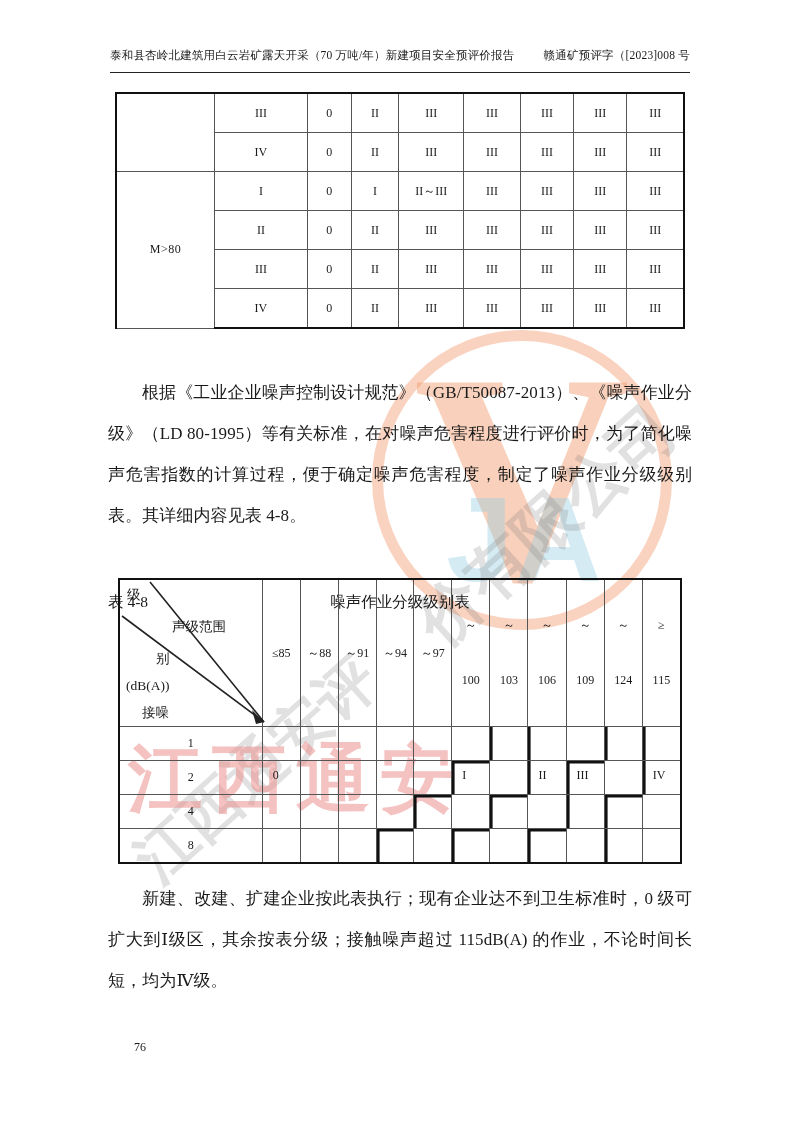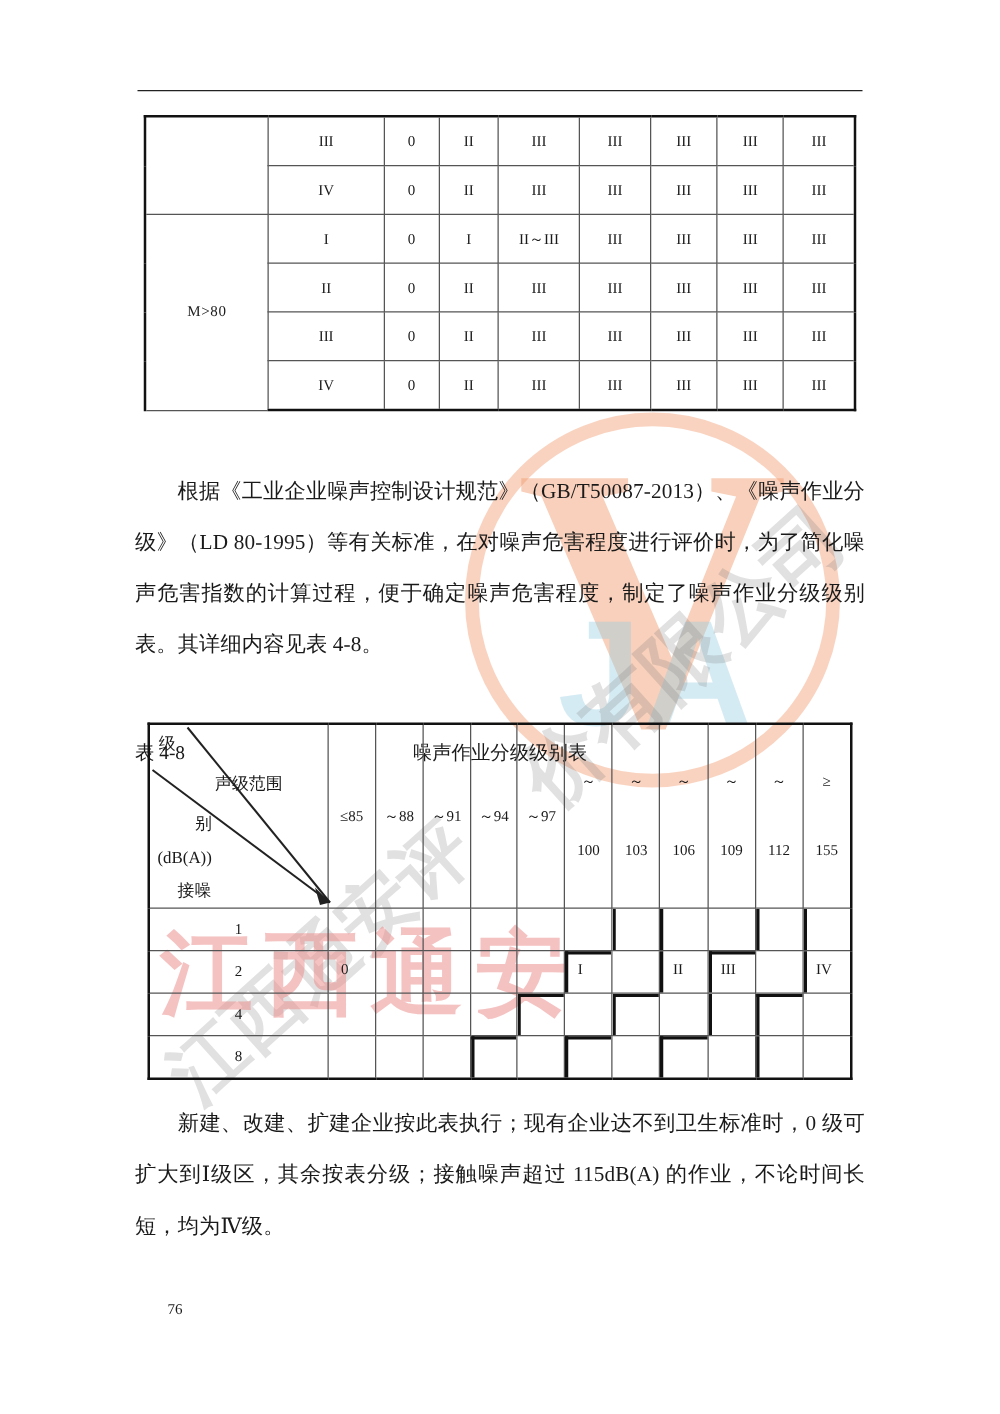--- a/index.html
+++ b/index.html
@@ -185,20 +185,24 @@
     <div class="wm-seal"></div>
     <div class="wm-seal-letter">V</div>
     <div class="wm-ja">JA</div>
     <div class="wm-diag wm-d1">价有限公司</div>
     <div class="wm-diag wm-d2">江西通安评</div>
     <div class="wm-red">江西通安</div>
   </div>
 
   <div class="content">
 
+    <div class="hdr">
+      <span>泰和县杏岭北建筑用白云岩矿露天开采（70 万吨/年）新建项目安全预评价报告</span>
+      <span>赣通矿预评字（[2023]008 号</span>
+    </div>
     <div class="hdr-rule"></div>
 
     <table class="tbl tbl-top">
       <tbody id="top-table-body">
           <tr>
             <td class="outer-l outer-t rowlabel" rowspan="2" style="width: 108px;"></td>
             <td class="outer-t" style="width: 105px;">III</td>
             <td class="outer-t" style="width: 48px;">0</td>
             <td class="outer-t" style="width: 52px;">II</td>
             <td class="outer-t" style="width: 72px;">III</td>
@@ -311,25 +315,25 @@
             <td class="hd-range ob-t" style="width: 38px;">
               <span style="display:block;margin-bottom:38px;">～</span>
               <span>106</span>
             </td>
             <td class="hd-range ob-t" style="width: 38px;">
               <span style="display:block;margin-bottom:38px;">～</span>
               <span>109</span>
             </td>
             <td class="hd-range ob-t" style="width: 38px;">
               <span style="display:block;margin-bottom:38px;">～</span>
-              <span>112</span>
+              <span>124</span>
             </td>
             <td class="hd-range ob-r ob-t" style="width: 38px;">
               <span style="display:block;margin-bottom:38px;">≥</span>
-              <span>155</span>
+              <span>115</span>
             </td>
           </tr>
           <tr>
             <td class="ob-l rowname" style="height: 33px;">1</td>
             <td class="cell" style="height: 33px;"></td>
             <td class="cell" style="height: 33px;"></td>
             <td class="cell" style="height: 33px;"></td>
             <td class="cell" style="height: 33px;"></td>
             <td class="cell" style="height: 33px;"></td>
             <td class="cell" style="height: 33px;"></td>

